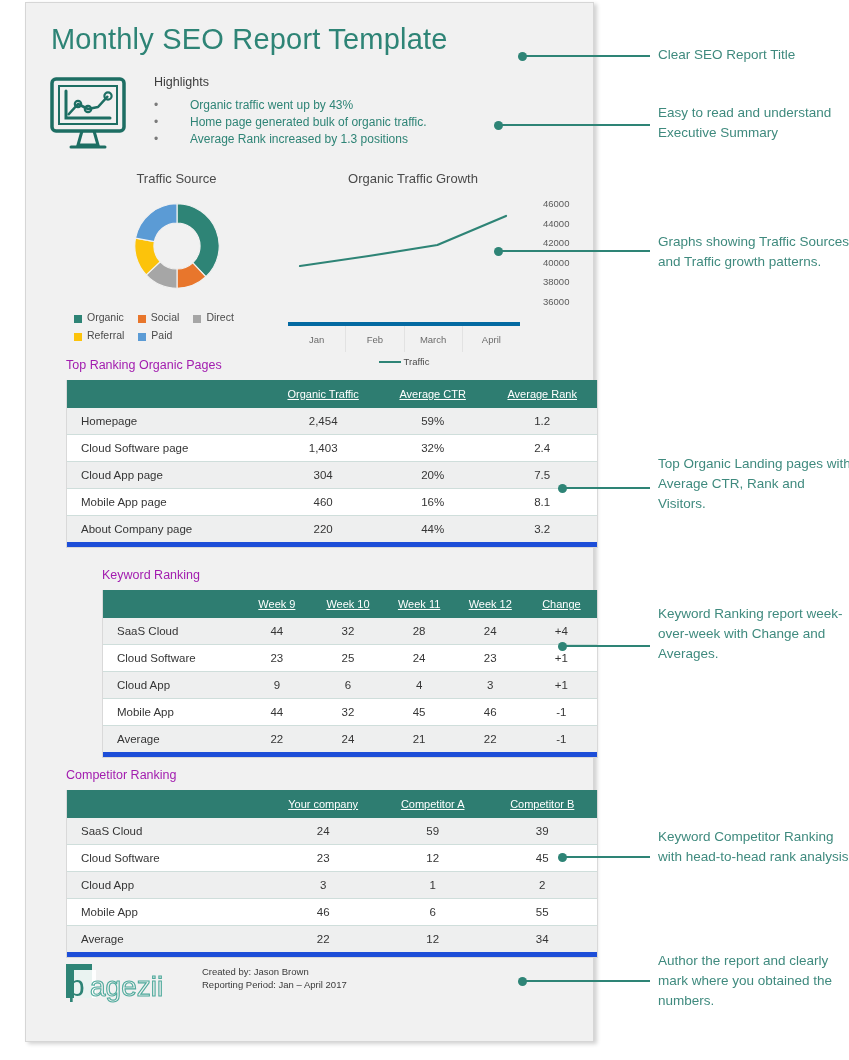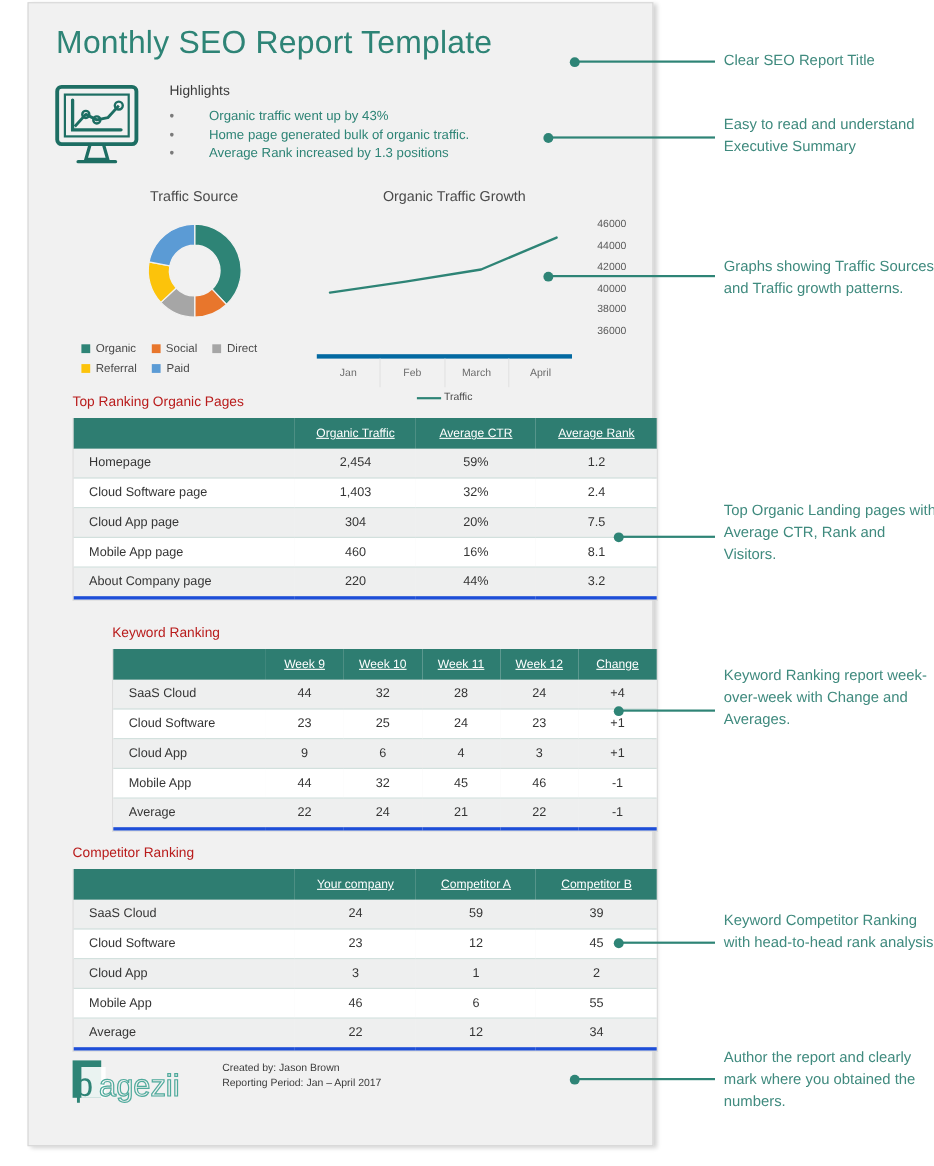--- a/index.html
+++ b/index.html
@@ -36,53 +36,53 @@
   .hl-list { list-style: none; }
   .hl-list li { display: flex; font-size: 12px; color: #2e8476; line-height: 17px; }
   .hl-bullet { width: 36px; color: #7a7a7a; flex: none; }
 
   
   .chart-title { font-size: 13px; color: #4a4a4a; text-align: center; font-weight: normal; }
   .donut-block { position: absolute; left: 38px; top: 168px; width: 225px; }
   .donut-wrap { margin-top: 12px; display: flex; justify-content: center; }
   .legend { position: absolute; left: 10px; top: 140px; width: 225px;
             display: flex; flex-wrap: wrap; }
-  .legend-item { display: flex; align-items: center; font-size: 10.5px; color: #4a4a4a;
+  .legend-item { display: flex; align-items: flex-end; font-size: 10.5px; color: #4a4a4a;
                  margin: 0 14px 6px 0; }
   .legend-sw { width: 8px; height: 8px; margin-right: 5px; flex: none; }
 
   .line-block { position: absolute; left: 262px; top: 168px; width: 250px; }
   .line-wrap { position: relative; margin-top: 14px; height: 120px; }
   .xaxis { position: absolute; left: 0; top: 122px; width: 232px;
            display: flex; border-top: 4px solid #0369a1; }
   .xtick { flex: 1; text-align: center; font-size: 9.5px; color: #6b6b6b;
            padding-top: 8px; border-right: 1px solid #e2e2e2; height: 26px; }
   .xtick:last-child { border-right: none; }
   .line-legend { position: absolute; left: 0; top: 156px; width: 232px;
                  display: flex; align-items: center; justify-content: center;
                  font-size: 9.5px; color: #4a4a4a; }
   .ll-line { width: 22px; height: 2px; background: #2e8476; margin-right: 3px; }
   .yaxis { position: absolute; left: 255px; top: -2px; }
   .ytick { font-size: 9.5px; color: #5a5a5a; height: 19.5px; }
 
   
   .section { position: absolute; left: 40px; width: 532px; }
-  .section-title { font-size: 12.5px; color: #b91c1c; margin-bottom: 8px; font-weight: normal; }
+  .section-title { font-size: 12.5px; color: #a21caf; margin-bottom: 8px; font-weight: normal; }
   table { width: 100%; border-collapse: collapse; table-layout: fixed; }
   thead th {
     background: #2e7d71; color: #ffffff; font-size: 11px; font-weight: normal;
     padding: 8px 6px; text-align: center; text-decoration: underline;
   }
   thead th.first { text-align: left; }
   tbody td { font-size: 11.5px; color: #353535; padding: 7px 6px; text-align: center;
              border-bottom: 1px solid #cfdedb; }
   tbody td.first { text-align: left; padding-left: 14px; }
   tbody tr:nth-child(odd) { background: #eeefef; }
   tbody tr:nth-child(even) { background: #ffffff; }
-  tbody tr:last-child td { border-bottom: 3px solid #1d4ed8; }
+  tbody tr:last-child td { border-bottom: 5px solid #1d4ed8; }
   .tbl-wrap { border: 1px solid #d9d9d9; border-top: none; }
 
   
   .footer { position: absolute; left: 38px; top: 955px; display: flex; align-items: flex-start; }
   .logo { width: 118px; height: 46px; flex: none; }
   .credits { margin-left: 20px; padding-top: 7px; }
   .credits div { font-size: 9.5px; color: #3a3a3a; line-height: 13px; }
 
   
   .callout { position: absolute; }

